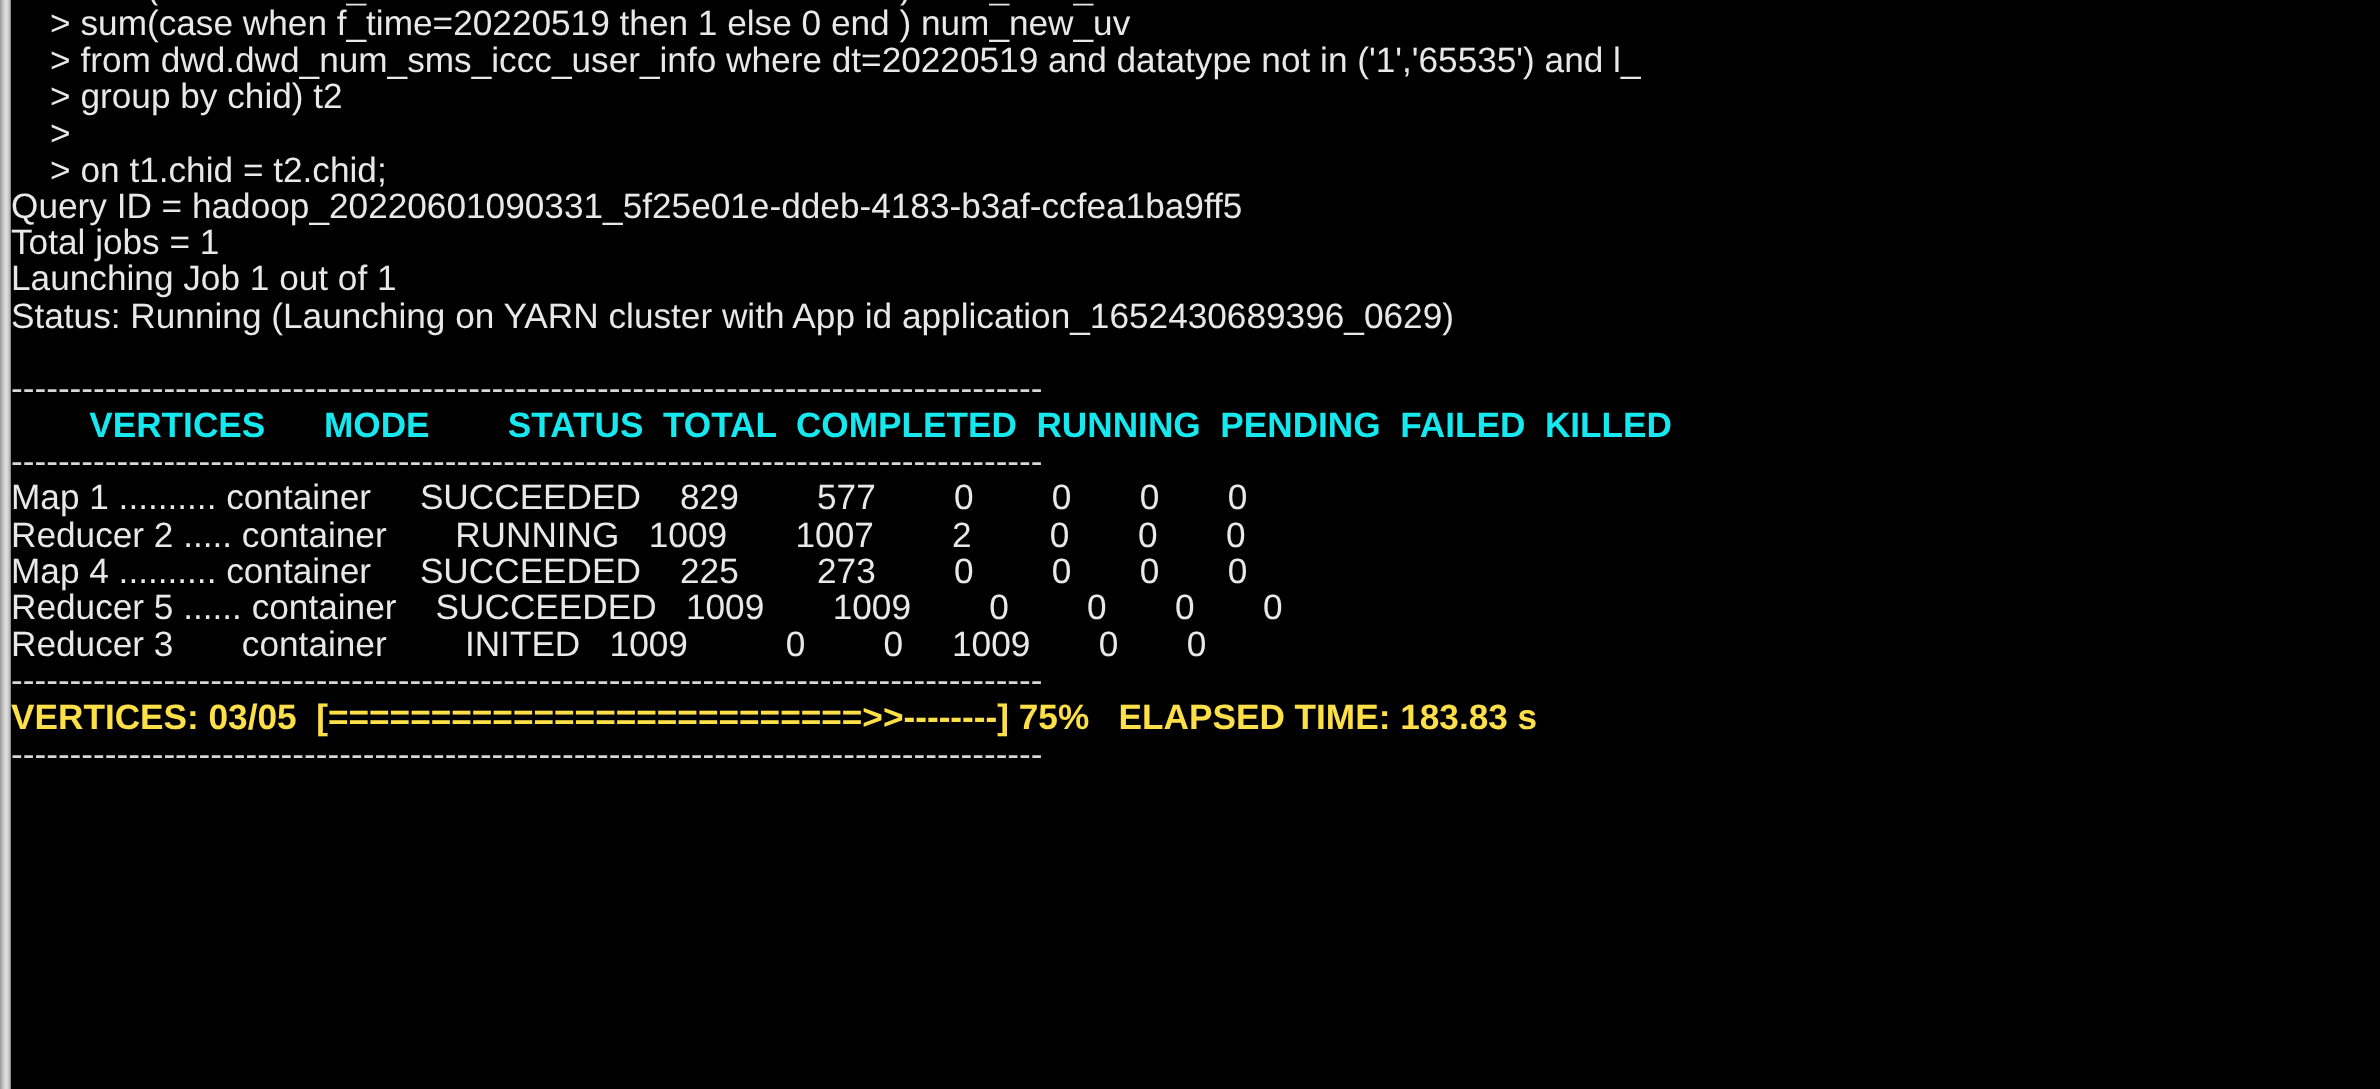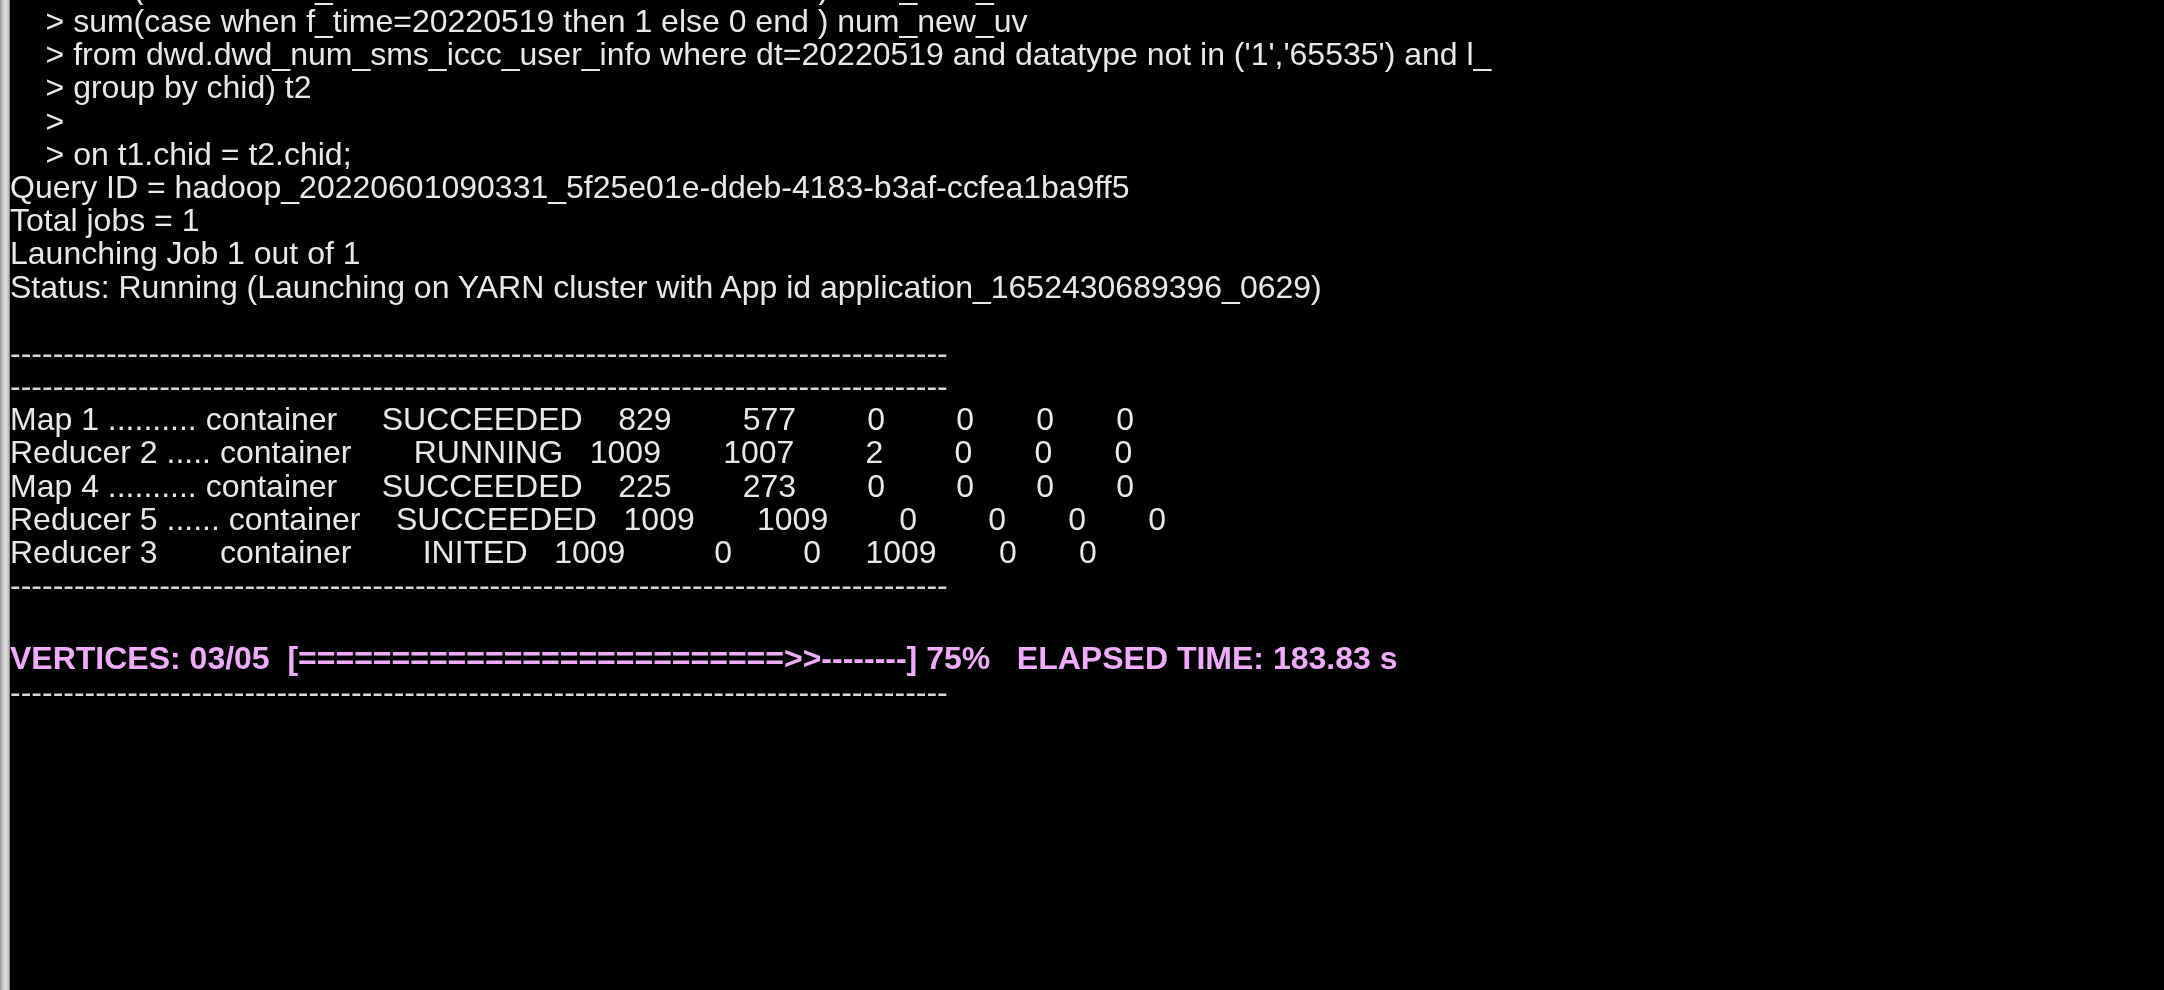--- a/index.html
+++ b/index.html
@@ -59,21 +59,21 @@
     height: 5px;
     overflow: hidden;
   }
   #clipped-top .line {
     position: relative;
     top: -28px;
   }
 
   .white   { color: #e8e8e8; }
   .cyan    { color: #15e8ef; font-weight: bold; }
-  .red     { color: #f0abfc; font-weight: bold; margin-top: 40px; }
+  .red     { color: #fde047; font-weight: bold; }
   .sep     { color: #d8d8d8; }
 
   .spacer { height: 33.2px; }
 </style>
 </head>
 <body>
 
 <div id="terminal">
 
   <div id="left-gutter"></div>
@@ -91,20 +91,21 @@
     <span class="line white">    &gt; on t1.chid = t2.chid;</span>
 
     <span class="line white">Query ID = hadoop_20220601090331_5f25e01e-ddeb-4183-b3af-ccfea1ba9ff5</span>
     <span class="line white">Total jobs = 1</span>
     <span class="line white">Launching Job 1 out of 1</span>
     <span class="line white">Status: Running (Launching on YARN cluster with App id application_1652430689396_0629)</span>
 
     <div class="spacer"></div>
 
     <span class="line sep">----------------------------------------------------------------------------------------</span>
+    <span class="line cyan">        VERTICES      MODE        STATUS  TOTAL  COMPLETED  RUNNING  PENDING  FAILED  KILLED</span>
     <span class="line sep">----------------------------------------------------------------------------------------</span>
 
     <span class="line white">Map 1 .......... container     SUCCEEDED    829        577        0        0       0       0</span>
     <span class="line white">Reducer 2 ..... container       RUNNING   1009       1007        2        0       0       0</span>
     <span class="line white">Map 4 .......... container     SUCCEEDED    225        273        0        0       0       0</span>
     <span class="line white">Reducer 5 ...... container    SUCCEEDED   1009       1009        0        0       0       0</span>
     <span class="line white">Reducer 3       container        INITED   1009          0        0     1009       0       0</span>
 
     <span class="line sep">----------------------------------------------------------------------------------------</span>
     <span class="line red">VERTICES: 03/05  [==========================&gt;&gt;--------] 75%   ELAPSED TIME: 183.83 s</span>

